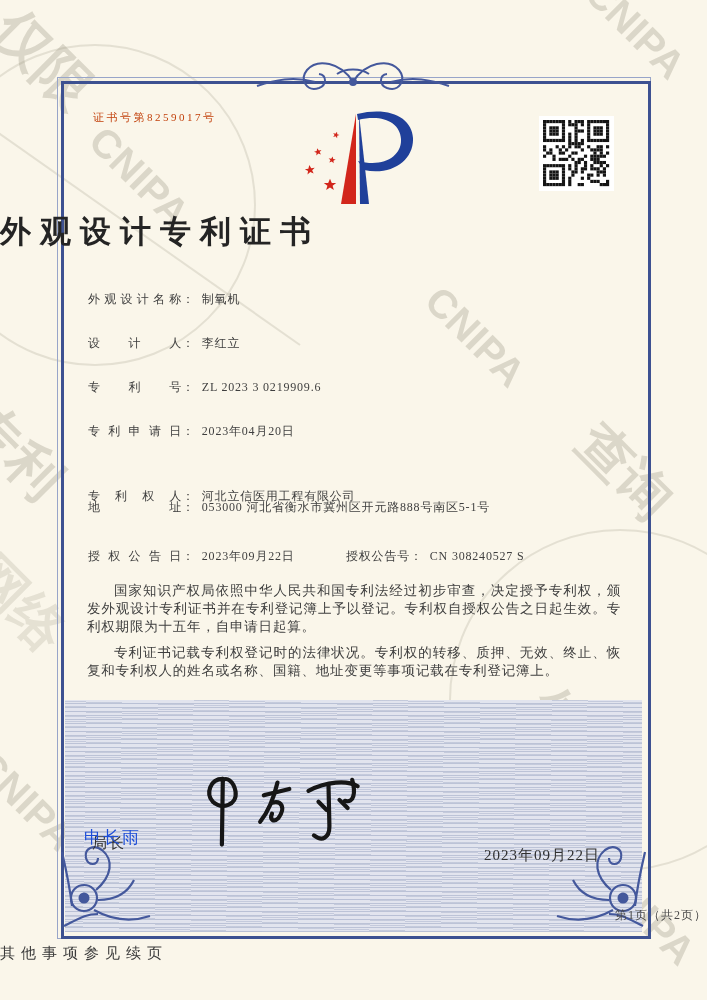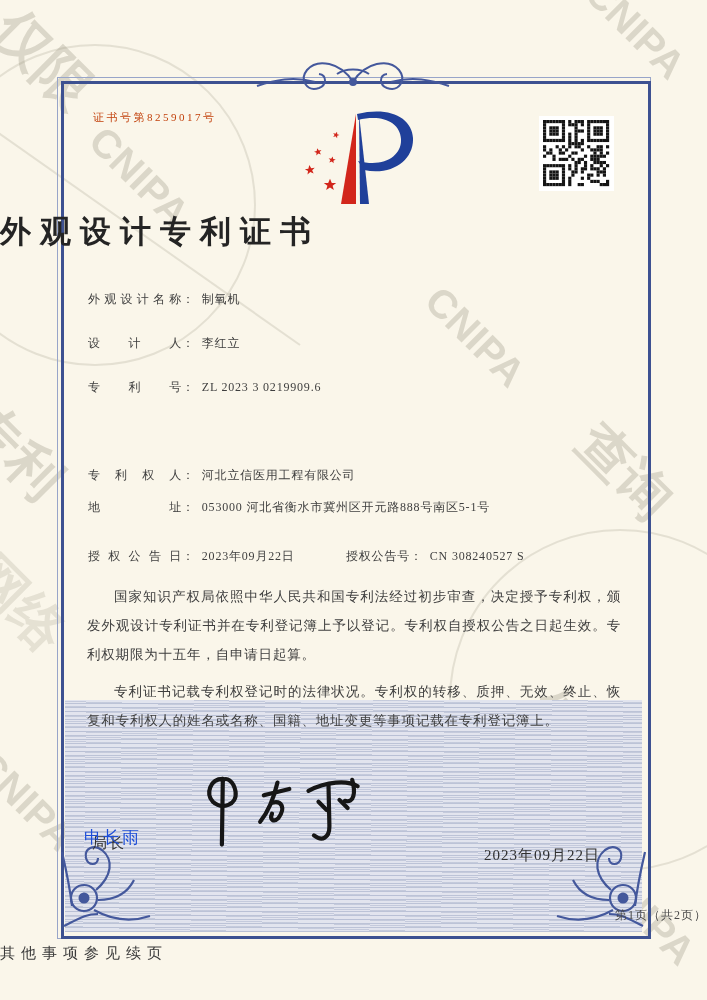--- a/index.html
+++ b/index.html
@@ -44,25 +44,25 @@
   .logo{position:absolute;left:286px;top:108px;z-index:5;}
   .qr{position:absolute;left:539px;top:116px;width:75px;height:75px;z-index:5;background:#fff;}
   .title{position:absolute;left:0;top:211px;width:707px;text-align:left;z-index:5;
       font-size:31px;font-weight:bold;letter-spacing:9px;color:#242424;}
 
   .row{position:absolute;left:88px;z-index:5;font-size:12px;color:#3e3e3e;
       letter-spacing:0.8px;white-space:nowrap;}
   .row .lbl{display:inline-block;width:94px;text-align:justify;text-align-last:justify;}
   .row .val{margin-left:7px;}
   .r0{top:291px;} .r1{top:335px;} .r2{top:379px;} .r3{top:423px;}
-  .r4{top:467px;} .r5{top:499px;} .r6{top:548px;}
+  .r4{top:488px;} .r5{top:499px;} .r6{top:548px;}
   .grant2{position:absolute;left:258px;top:0;text-align:center;}
 
   .paras{position:absolute;left:87px;top:582px;width:534px;z-index:5;font-size:13.5px;
-      line-height:29px;color:#3e3e3e;letter-spacing:0.8px;text-align:justify;}
+      line-height:18px;color:#3e3e3e;letter-spacing:0.8px;text-align:justify;}
   .paras p{margin:0 0 8px 0;text-indent:2em;}
 
   .signer-title{position:absolute;left:92px;top:794px;z-index:5;font-size:15px;
       letter-spacing:2px;color:#2e2e2e;font-family:"Liberation Sans","DejaVu Sans",sans-serif;margin-top:40px;}
   .signer-name{position:absolute;left:84px;top:826px;z-index:5;font-size:17px;
       letter-spacing:2px;color:#1d4ed8;font-family:"Liberation Sans","DejaVu Sans",sans-serif;}
   .signature{position:absolute;left:200px;top:768px;z-index:5;}
   .issue-date{position:absolute;left:484px;top:846px;z-index:5;font-size:15px;
       letter-spacing:1px;color:#303030;}
   .page-ind{position:absolute;left:0;top:907px;width:707px;text-align:right;z-index:5;
@@ -380,20 +380,23 @@
 
   <div class="row r0">
     <span class="lbl">外观设计名称</span><span>：</span><span class="val">制氧机</span>
   </div>
   <div class="row r1">
     <span class="lbl">设计人</span><span>：</span><span class="val">李红立</span>
   </div>
   <div class="row r2">
     <span class="lbl">专利号</span><span>：</span><span class="val">ZL 2023 3 0219909.6</span>
   </div>
+  <div class="row r3">
+    <span class="lbl">专利申请日</span><span>：</span><span class="val">2023年04月20日</span>
+  </div>
   <div class="row r4">
     <span class="lbl">专利权人</span><span>：</span><span class="val">河北立信医用工程有限公司</span>
   </div>
   <div class="row r5">
     <span class="lbl">地址</span><span>：</span><span class="val">053000 河北省衡水市冀州区开元路888号南区5-1号</span>
   </div>
   <div class="row r6">
     <span class="lbl">授权公告日</span><span>：</span><span class="val">2023年09月22日</span>
     <span class="grant2">
       <span>授权公告号</span><span>：</span><span class="val">CN 308240527 S</span>

